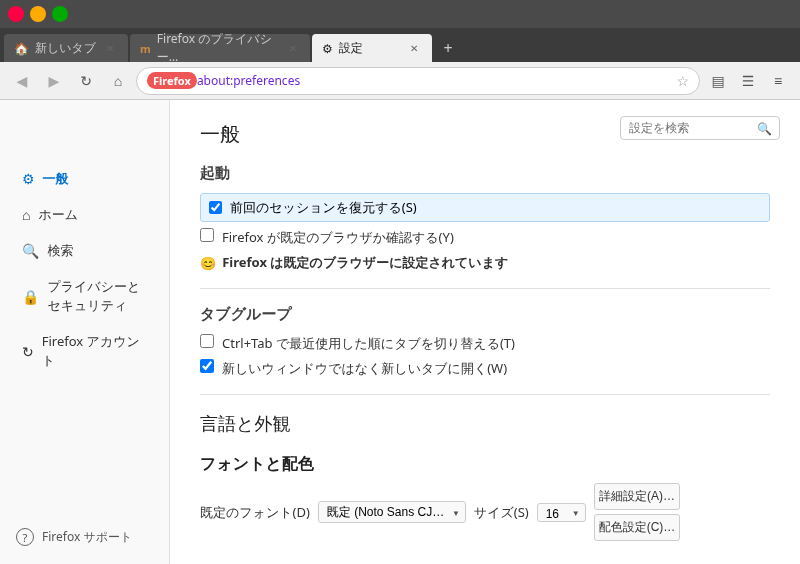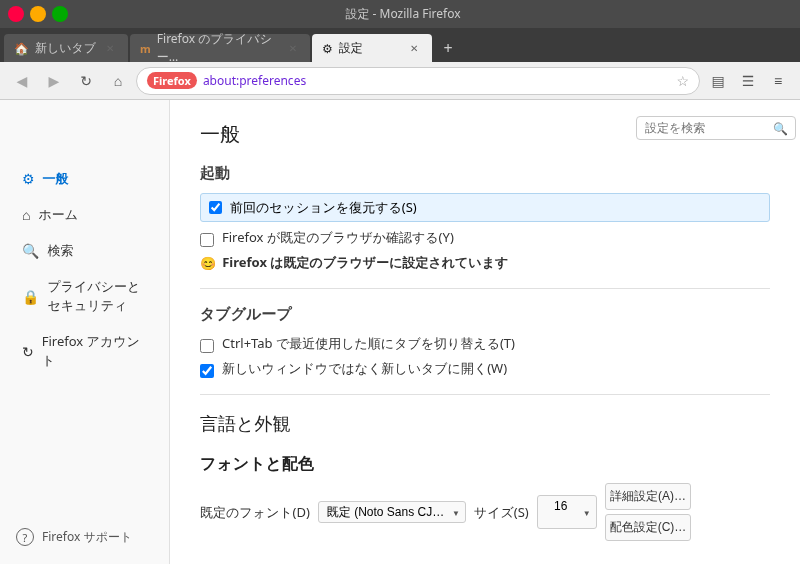--- a/index.html
+++ b/index.html
@@ -90,21 +90,21 @@
     .nav-btn:disabled { color: #aaa; cursor: default; }
     .address-bar {
       flex: 1;
       height: 28px;
       border: 1px solid #ccc;
       border-radius: 14px;
       display: flex;
       align-items: center;
       padding: 0 10px;
       background: white;
-      gap: 6px;
+      gap: 0;
     }
     .firefox-badge {
       background: #e55;
       color: white;
       padding: 1px 6px;
       border-radius: 10px;
       font-size: 11px;
       font-weight: bold;
     }
     .address-text { font-size: 12px; color: #6d28d9; flex: 1; }
@@ -160,21 +160,21 @@
       flex: 1;
       background: white;
       padding: 20px 30px;
       overflow-y: auto;
       position: relative;
     }
 
     .search-box-container {
       position: absolute;
       top: 16px;
-      right: 4px;
+      right: 20px;
     }
     .search-box {
       border: 1px solid #ccc;
       border-radius: 4px;
       padding: 4px 28px 4px 8px;
       font-size: 12px;
       width: 160px;
       color: #999;
       background: white;
     }
@@ -209,21 +209,21 @@
 
     .section-divider {
       border: none;
       border-top: 1px solid #e0e0e0;
       margin: 16px 0;
     }
 
     
     .checkbox-row {
       display: flex;
-      align-items: flex-end;
+      align-items: flex-start;
       gap: 8px;
       margin: 6px 0;
       font-size: 13px;
       color: #333;
     }
     .checkbox-row input[type=checkbox] {
       width: 14px;
       height: 14px;
       cursor: pointer;
     }
@@ -278,27 +278,26 @@
       position: absolute;
       right: 6px;
       top: 50%;
       transform: translateY(-50%);
       pointer-events: none;
       color: #555;
     }
     .size-select {
       border: 1px solid #ccc;
       border-radius: 3px;
-      padding: 3px 20px 15px 8px;
+      padding: 3px 20px 0 8px;
       font-size: 12px;
       background: #f9f9f9;
-      width: 60px;
+      width: 49px;
       cursor: pointer;
       appearance: none;
-      text-align: center;
     }
     .size-select-wrapper {
       position: relative;
       display: inline-block;
     }
     .size-select-wrapper::after {
       content: '▼';
       font-size: 8px;
       position: absolute;
       right: 6px;
@@ -325,21 +324,20 @@
   </style>
 </head>
 <body>
 
 <div class="titlebar">
   <div class="titlebar-controls">
     <button class="titlebar-btn btn-close"></button>
     <button class="titlebar-btn btn-min"></button>
     <button class="titlebar-btn btn-max"></button>
   </div>
-  <div class="titlebar-title">設定 - Mozilla Firefox</div>
   <div style="width:54px"></div>
 </div>
 
 <div class="tabbar">
   <div class="tab">
     <span class="tab-icon">🏠</span>
     <span>新しいタブ</span>
     <span class="tab-close">✕</span>
   </div>
   <div class="tab">

